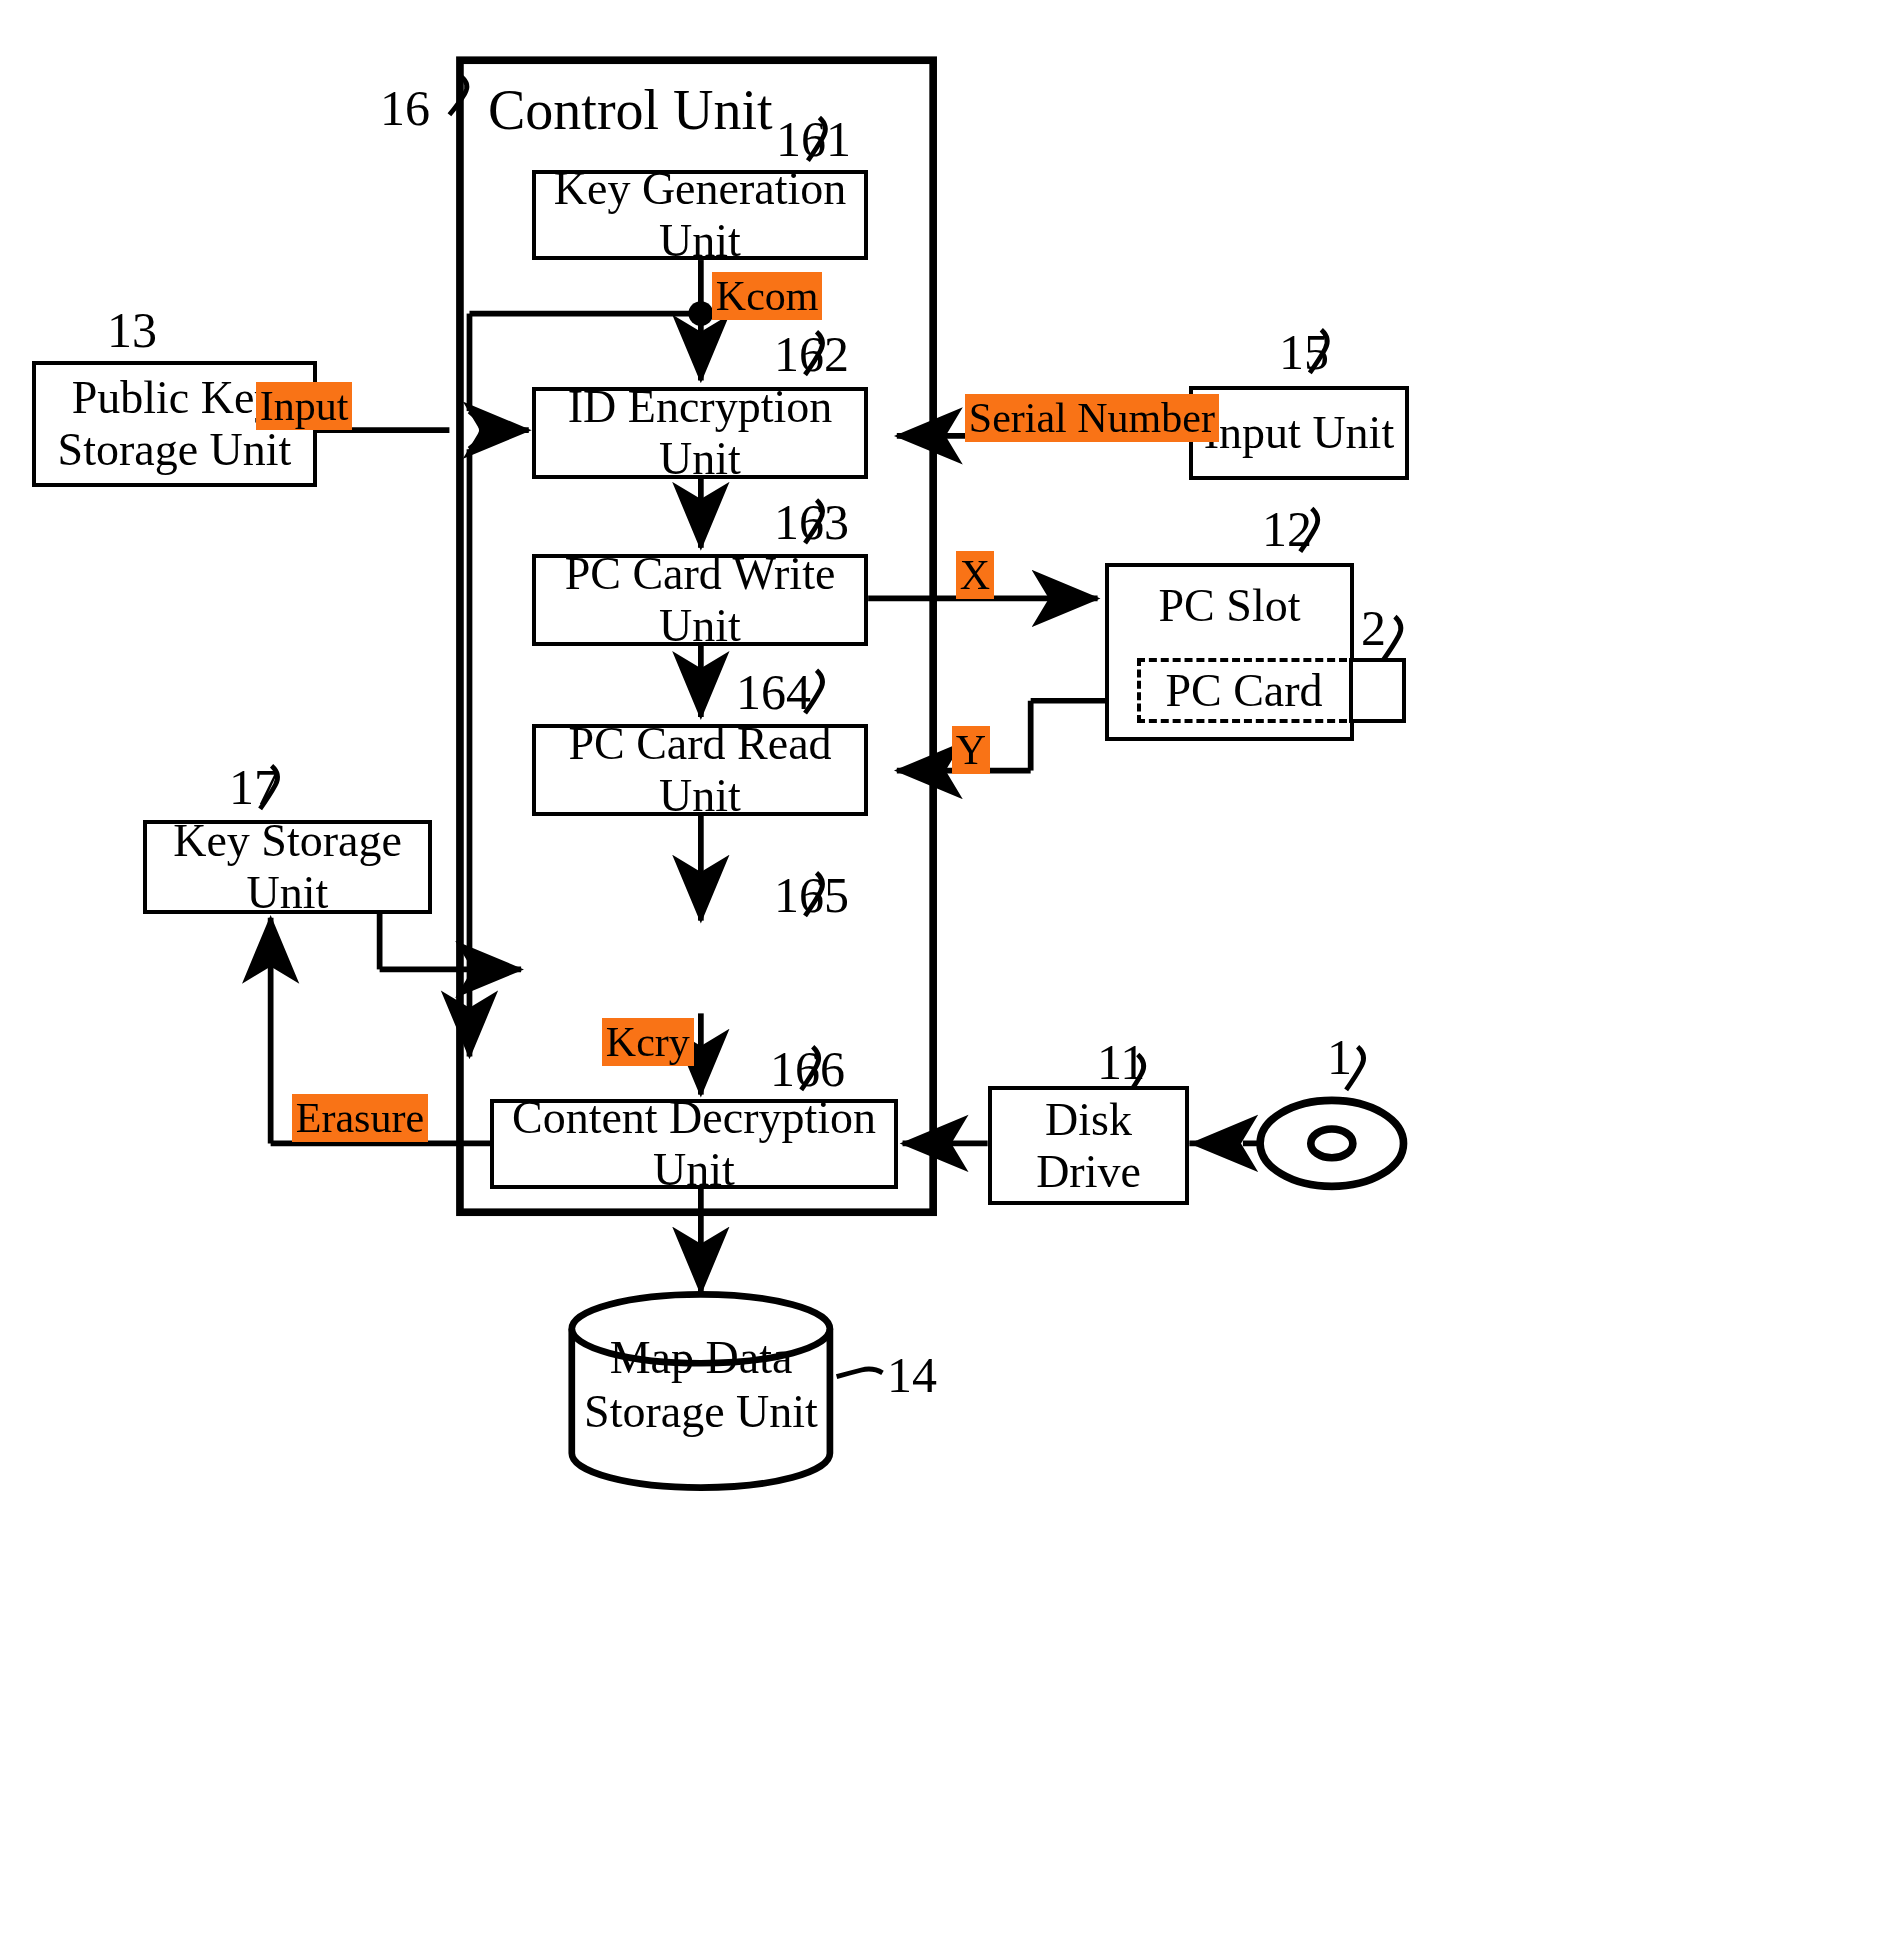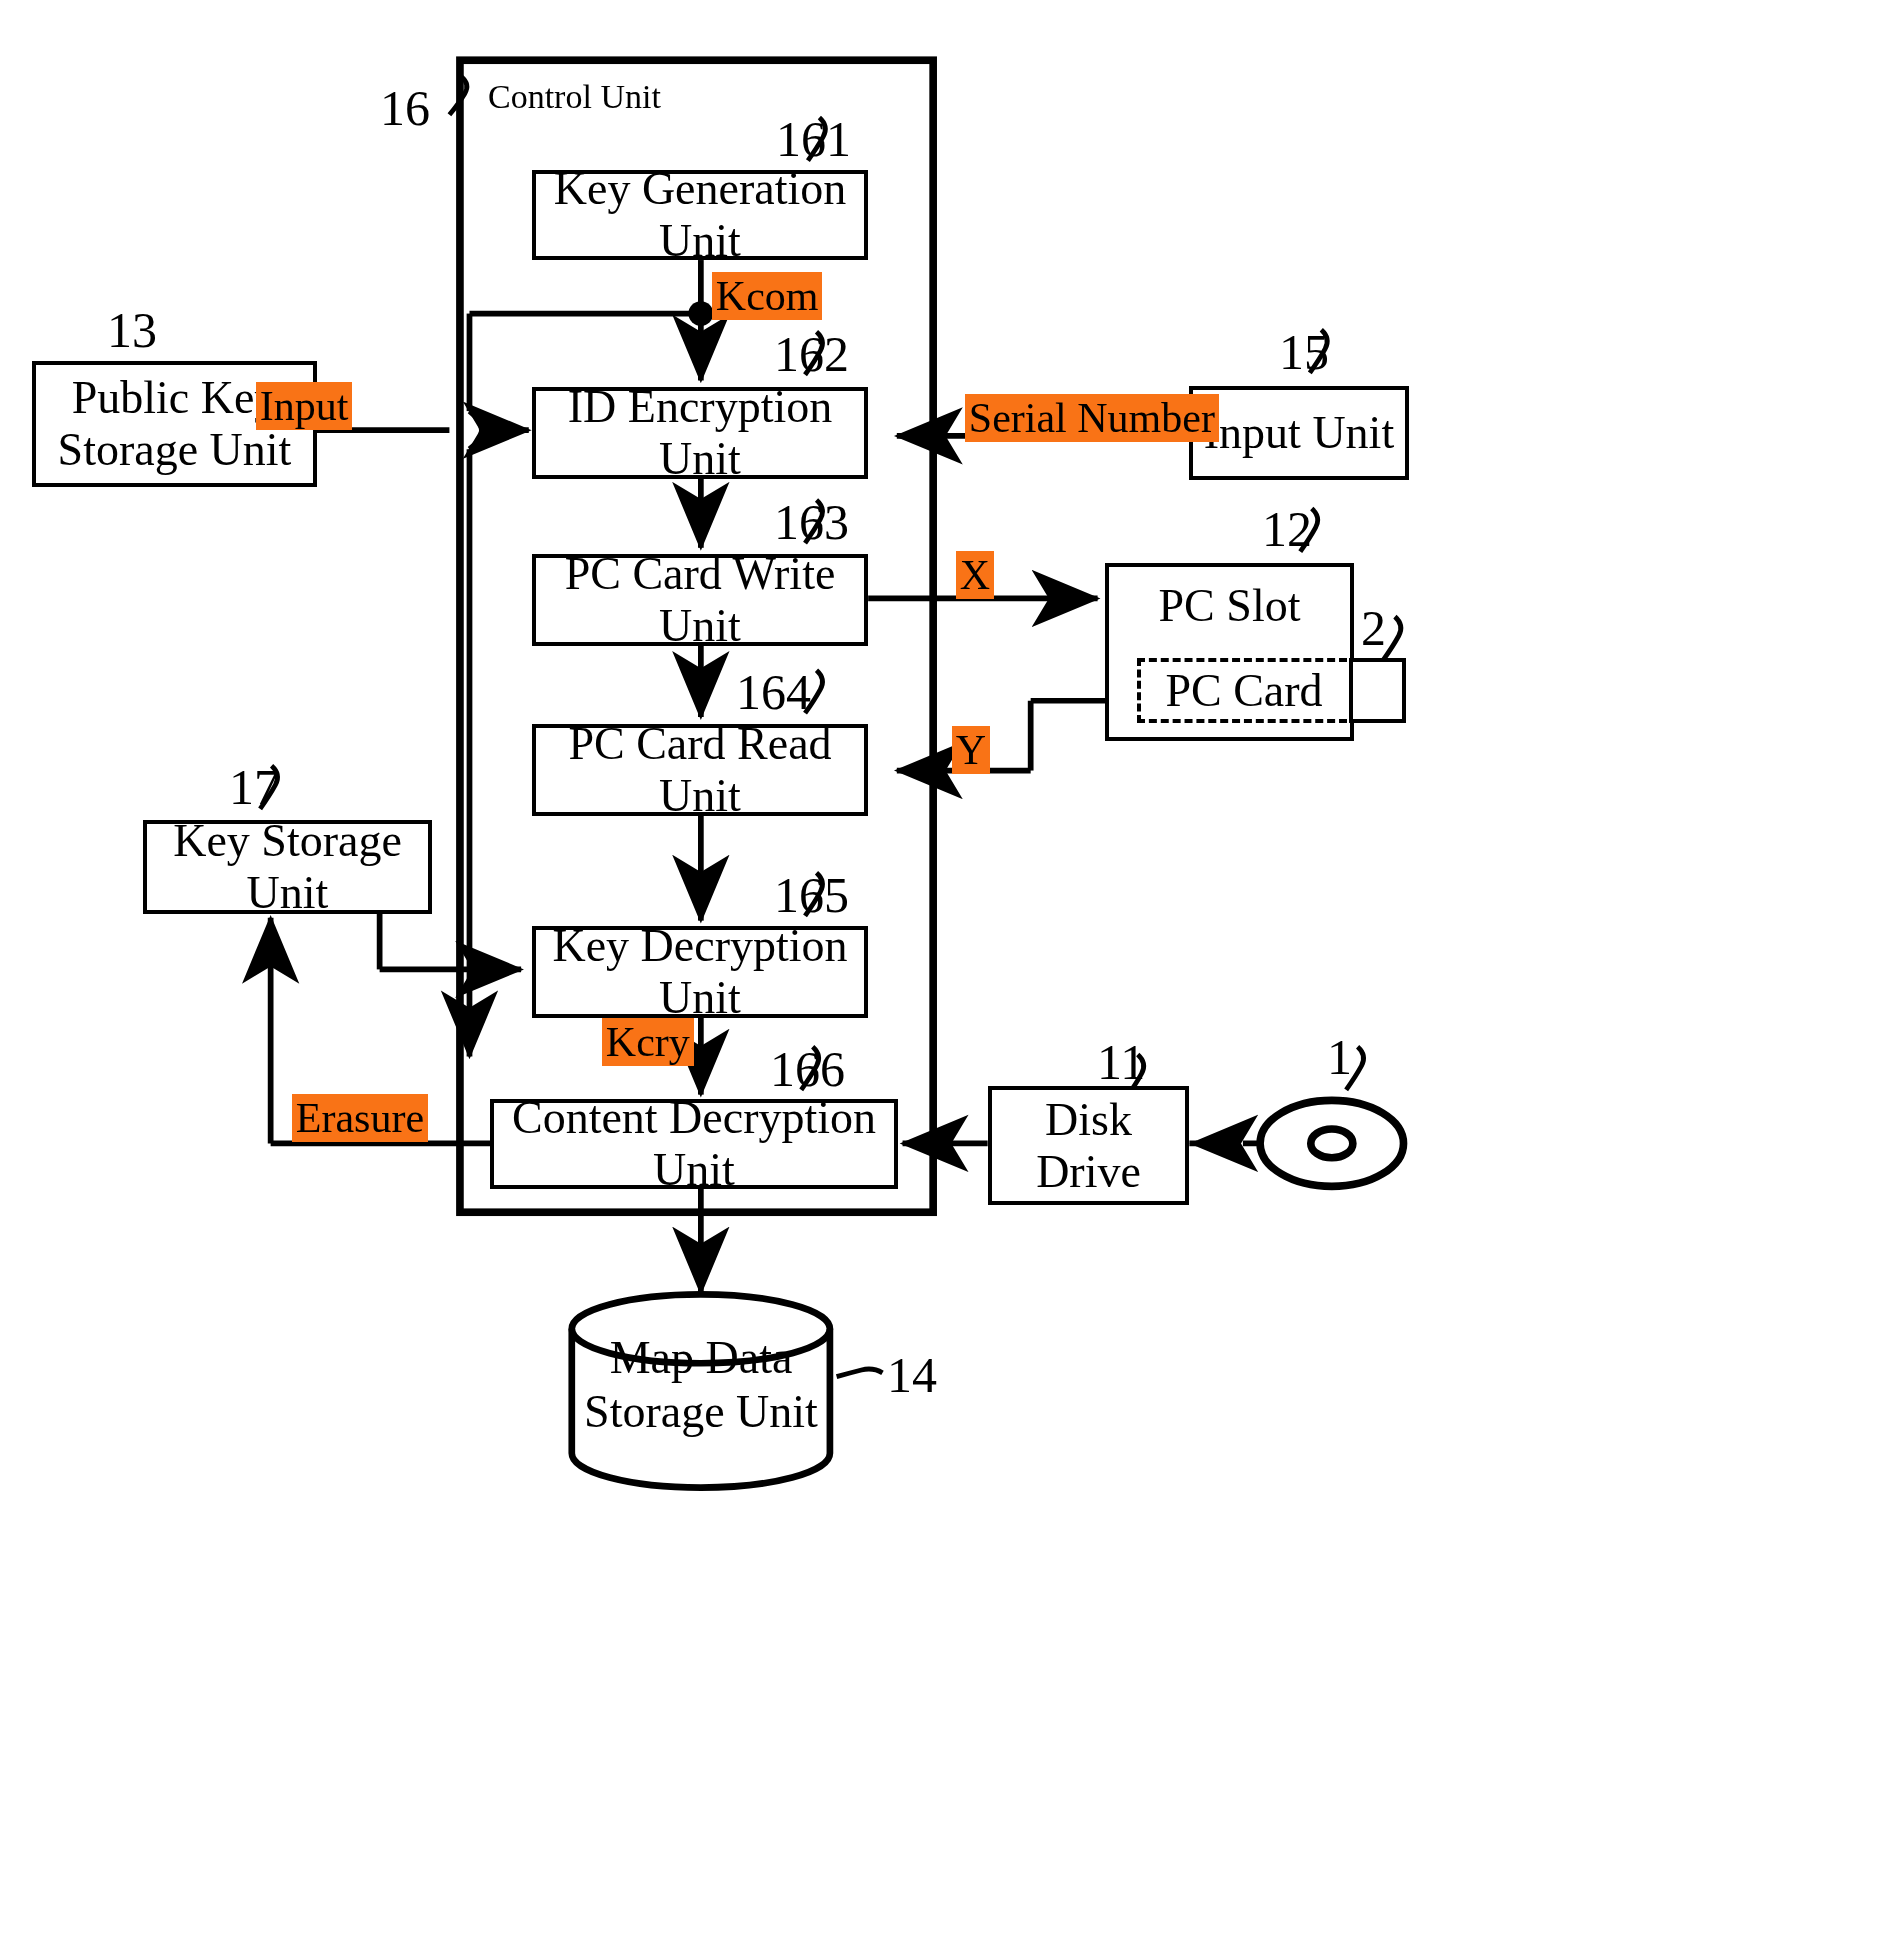--- a/index.html
+++ b/index.html
@@ -9,21 +9,21 @@
   svg#wires{position:absolute;left:0;top:0;width:1895px;height:1956px;}
 
   .box{position:absolute;border:4.8px solid #000;background:#fff;
        display:flex;align-items:center;justify-content:center;text-align:center;
        box-sizing:border-box;line-height:1.12;}
   .box.dashed{border:4.8px dashed #000;}
   .lbl{position:absolute;white-space:nowrap;}
   .ref{position:absolute;font-size:50px;white-space:nowrap;}
   .edgelbl{position:absolute;font-size:42px;white-space:nowrap;background:#f97316;padding:0 3.8px;}
   .f48{font-size:46px;}
-  .f50{font-size:34px;}
+  .f50{font-size:56px;}
 </style>
 </head>
 <body>
 
 <div id="stage">
 
   <svg id="wires" viewBox="0 0 1982 2046" xmlns="http://www.w3.org/2000/svg">
     <defs>
       <marker id="ah" markerWidth="14" markerHeight="14" refX="11.5" refY="5" orient="auto" markerUnits="strokeWidth">
         <path d="M0,0 L12,5 L0,10 L3,5 z" fill="#000"></path>
@@ -120,23 +120,20 @@
   <div class="box f48" style="left:532px;top:554px;width:336px;height:92px;">
     <span>PC Card Write Unit</span>
   </div>
   <div class="ref" style="left:774px;top:493px;">163</div>
 
   <div class="box f48" style="left:532px;top:724px;width:336px;height:92px;">
     <span>PC Card Read Unit</span>
   </div>
   <div class="ref" style="left:736px;top:663px;">164</div>
 
-  <div class="box f48" style="left:532px;top:926px;width:336px;height:92px;">
-    <span>Key Decryption Unit</span>
-  </div>
   <div class="ref" style="left:774px;top:866px;">165</div>
 
   <div class="box f48" style="left:490px;top:1099px;width:408px;height:90px;">
     <span>Content Decryption Unit</span>
   </div>
   <div class="ref" style="left:770px;top:1040px;">166</div>
 
   <div class="box f48" style="left:32px;top:361px;width:285px;height:126px;flex-direction:column;">
     <span>Public Key</span>
     <span>Storage Unit</span>

